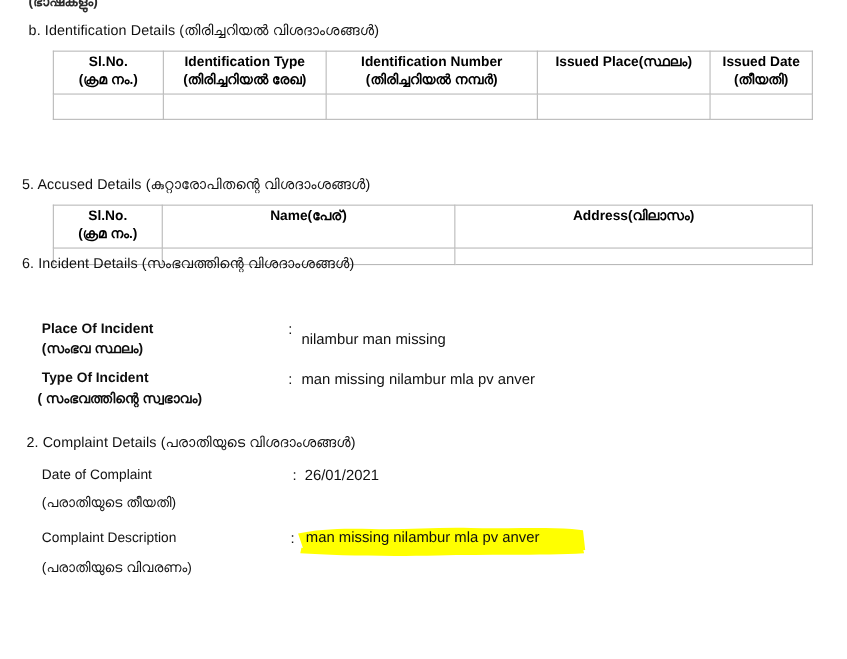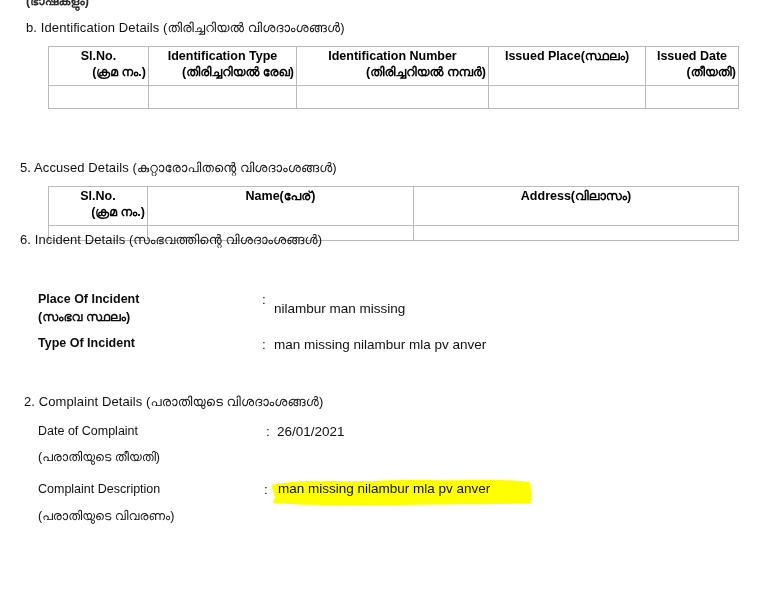--- a/index.html
+++ b/index.html
@@ -34,21 +34,21 @@
     letter-spacing: .1px;
   }
 
   .section-heading {
     font-size: 13px;
     font-weight: normal;
     color: #111;
     letter-spacing: .1px;
   }
 
-  .mal { font-family: "Liberation Sans", "DejaVu Sans", sans-serif; text-align: right; }
+  .mal { font-family: "Liberation Sans", "DejaVu Sans", sans-serif; }
 
   
   table.form-table {
     position: absolute;
     border-collapse: collapse;
     background: #fff;
     table-layout: fixed;
   }
   table.form-table th,
   table.form-table td {
@@ -210,20 +210,21 @@
   </table>
 
   <div class="abs section-heading" style="left:20px; top:232px;">6. Incident Details (സംഭവത്തിന്റെ വിശദാംശങ്ങൾ)</div>
 
   <div class="field-label" style="left:38px; top:292px;">Place Of Incident</div>
   <div class="field-sub mal" style="left:38px; top:310px;">(സംഭവ സ്ഥലം)</div>
   <div class="colon" style="left:262px; top:292px;">:</div>
   <div class="field-value" style="left:274px; top:292px;margin-top:9px;">nilambur man missing</div>
 
   <div class="field-label" style="left:38px; top:336px;">Type Of Incident</div>
+  <div class="field-sub mal" style="left:34px; top:355px;">( സംഭവത്തിന്റെ സ്വഭാവം)</div>
   <div class="colon" style="left:262px; top:337px;">:</div>
   <div class="field-value" style="left:274px; top:337px;">man missing nilambur mla pv anver</div>
 
   <div class="abs section-heading" style="left:24px; top:394px;">2. Complaint Details (പരാതിയുടെ വിശദാംശങ്ങൾ)</div>
 
   <div class="cd-label" style="left:38px; top:424px;">Date of Complaint</div>
   <div class="cd-label mal" style="left:38px; top:450px;">(പരാതിയുടെ തീയതി)</div>
   <div class="colon" style="left:266px; top:424px;">:</div>
   <div class="field-value" style="left:277px; top:424px;">26/01/2021</div>
 

